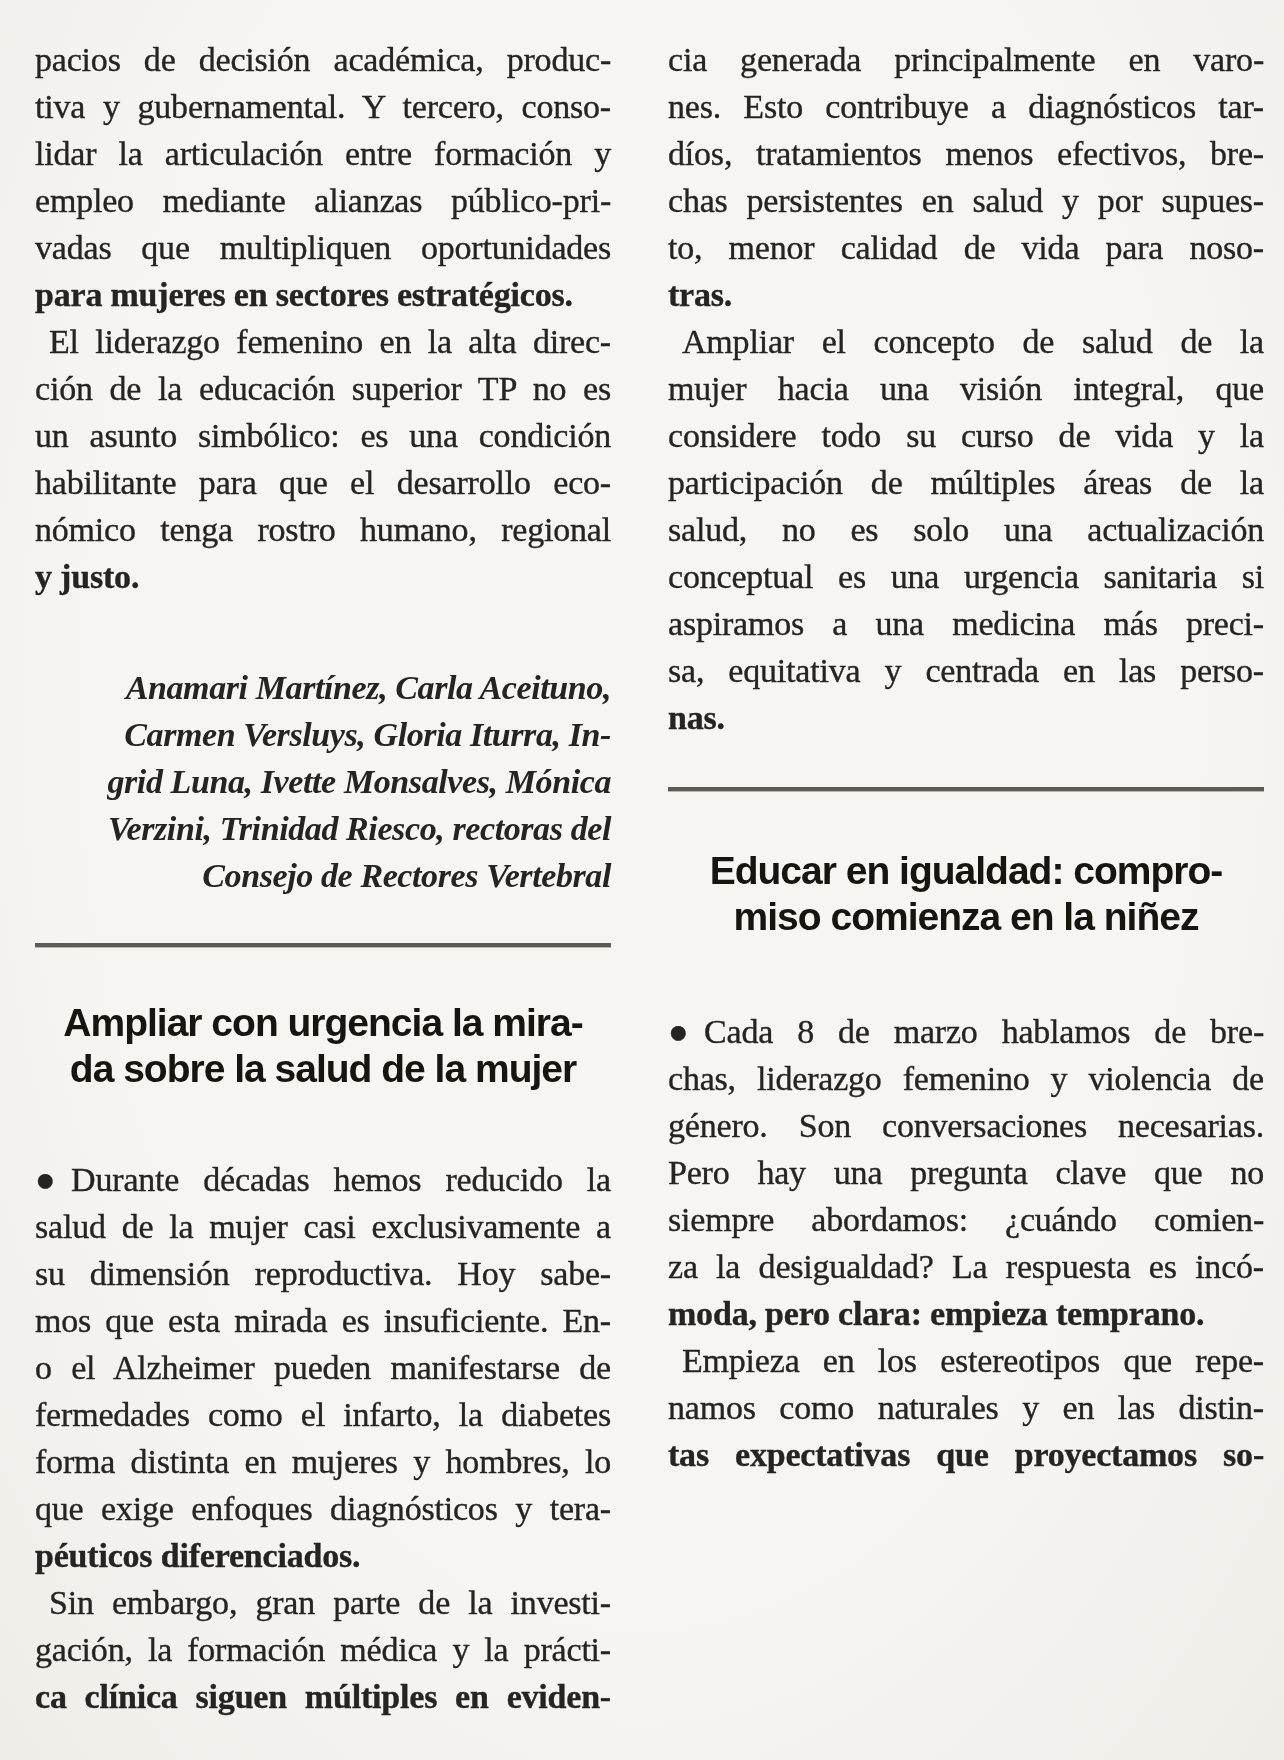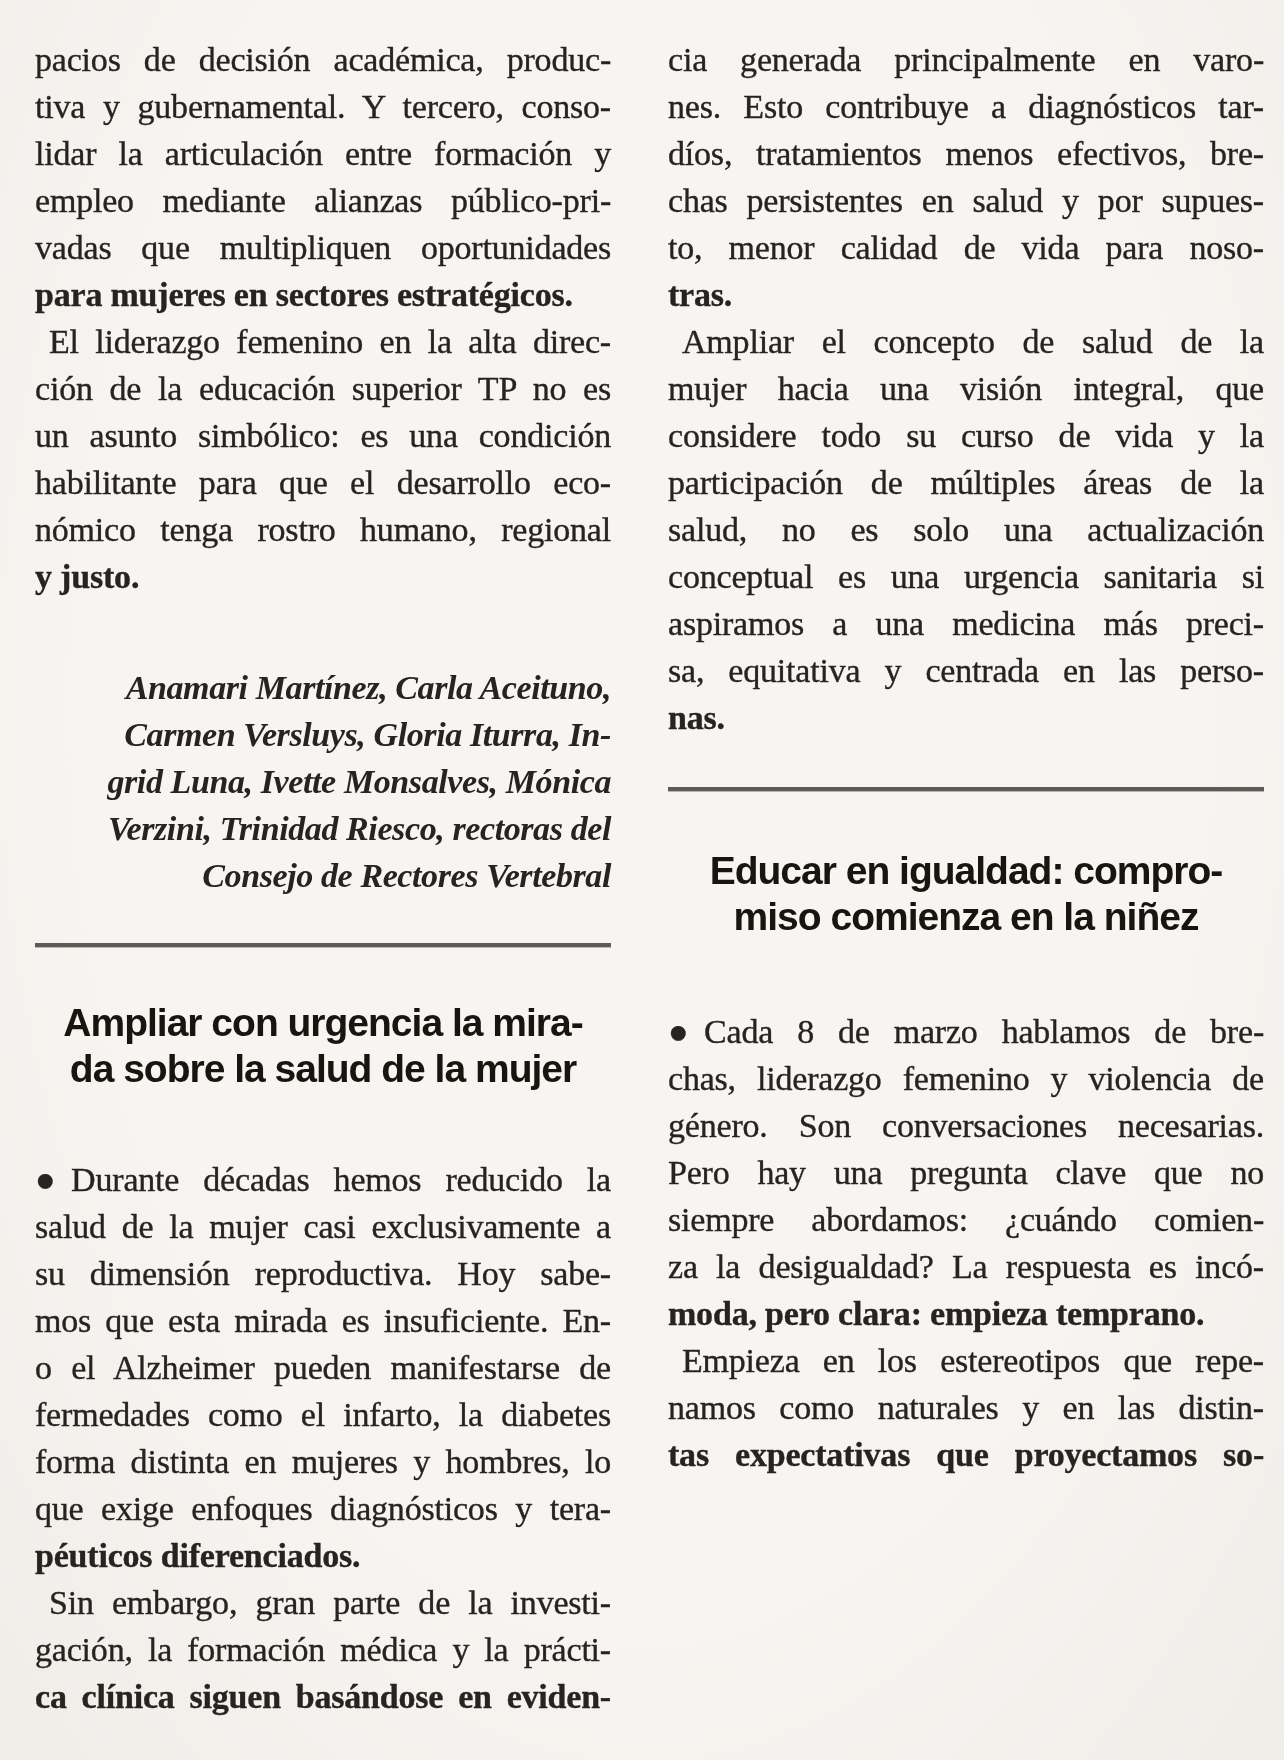--- a/index.html
+++ b/index.html
@@ -116,21 +116,21 @@
         <div class="line">mos que esta mirada es insuficiente. En-</div>
         <div class="line">o el Alzheimer pueden manifestarse de</div>
         <div class="line">fermedades como el infarto, la diabetes</div>
         <div class="line">forma distinta en mujeres y hombres, lo</div>
         <div class="line">que exige enfoques diagnósticos y tera-</div>
         <div class="line">péuticos diferenciados.</div>
       </div>
     <div class="para indent cont">
         <div class="line">Sin embargo, gran parte de la investi-</div>
         <div class="line">gación, la formación médica y la prácti-</div>
-        <div class="line">ca clínica siguen basándose en eviden-</div>
+        <div class="line">ca clínica siguen múltiples en eviden-</div>
       </div>
   </div>
 
   <div class="col" id="col-right">
     <div class="para">
         <div class="line">cia generada principalmente en varo-</div>
         <div class="line">nes. Esto contribuye a diagnósticos tar-</div>
         <div class="line">díos, tratamientos menos efectivos, bre-</div>
         <div class="line">chas persistentes en salud y por supues-</div>
         <div class="line">to, menor calidad de vida para noso-</div>

